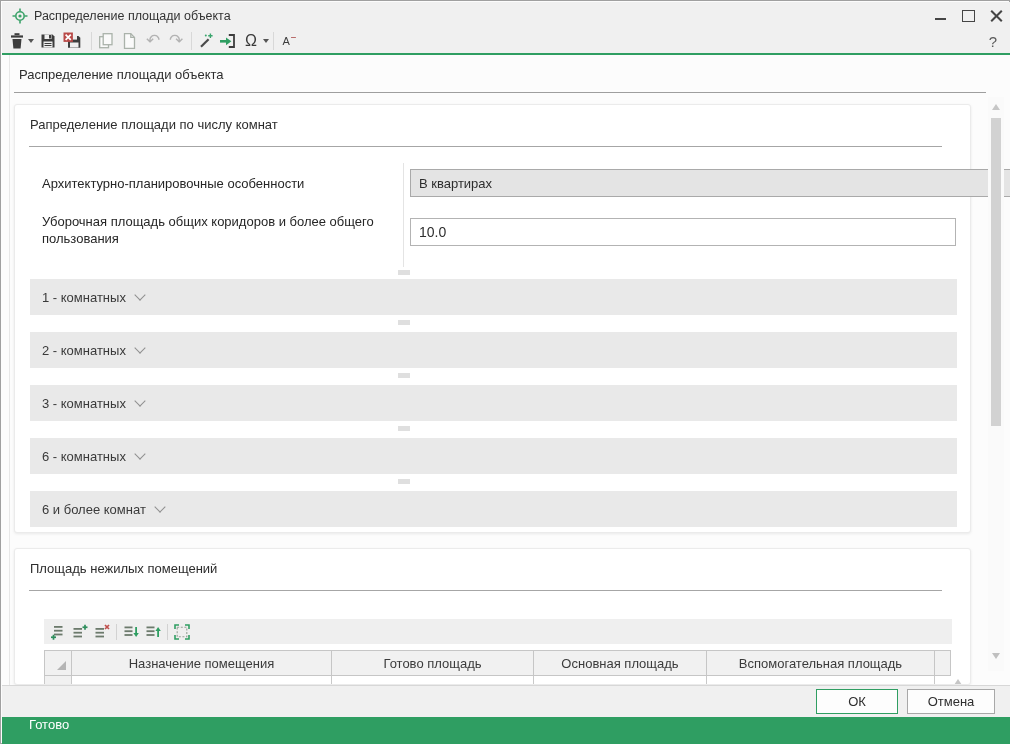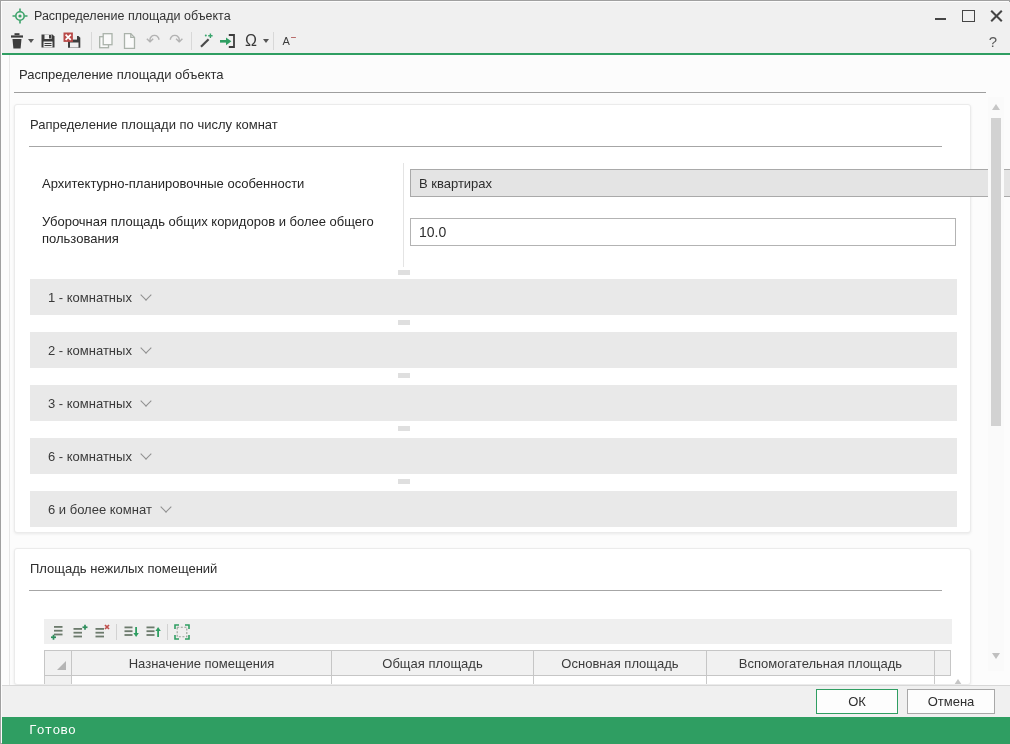--- a/index.html
+++ b/index.html
@@ -46,21 +46,21 @@
   .card{background:#fff;border:1px solid #ebebeb;border-radius:3px;box-shadow:0 1px 3px rgba(0,0,0,.08);}
   .card-title{left:15px;top:12px;font-size:13px;color:#2d2d2d;}
   .card-underline{left:14px;top:41px;width:913px;height:1px;background:#a6a6a6;}
 
   .card1{left:13px;top:103px;width:957px;height:429px;}
   .field-label{left:27px;width:365px;font-size:13px;color:#262626;line-height:17px;}
   .vsep{left:388px;top:58px;width:1px;height:104px;background:#e4e4e4;}
   .select{left:395px;top:64px;width:650px;height:28px;background:#e4e4e4;border:1px solid #a9a9a9;display:flex;align-items:center;padding-left:8px;font-size:13px;color:#2e2e2e;}
   .select .chev{position:absolute;right:10px;top:9px;margin:0;}
   .textinput{left:395px;top:113px;width:546px;height:28px;background:#fff;border:1px solid #b3b3b3;font-size:14px;color:#2e2e2e;padding:0 0 0 8px;font-family:"Liberation Sans",sans-serif;outline:none;}
-  .accordion{left:15px;width:927px;height:36px;background:#e9e9e9;display:flex;align-items:center;padding-left:18px;font-size:13px;color:#3a3a3a;cursor:default;}
+  .accordion{left:15px;width:927px;height:36px;background:#e9e9e9;display:flex;align-items:center;padding-left:12px;font-size:13px;color:#3a3a3a;cursor:default;}
   .chev{display:inline-block;width:7px;height:7px;border-right:1.6px solid #8f8f8f;border-bottom:1.6px solid #8f8f8f;transform:rotate(45deg);}
   .accordion .chev{margin:-4px 0 0 10px;}
   .tick{left:383px;width:12px;height:5px;background:#dfdfdf;}
 
   .card2{left:13px;top:547px;width:957px;height:137px;overflow:hidden;}
   .grid-toolbar{left:29px;top:70px;width:908px;height:25px;background:#efefef;display:flex;align-items:center;padding-left:6px;gap:6px;}
   .gsep{width:1px;height:16px;background:#d2d2d2;}
   .gicon{width:16px;height:16px;display:flex;align-items:center;justify-content:center;}
 
   .hcell{top:101px;height:26px;background:#f1f1f1;border:1px solid #c6c6c6;border-left:none;display:flex;align-items:center;justify-content:center;font-size:13px;color:#3b3b3b;}
@@ -75,21 +75,21 @@
   .scrollbar{left:987px;top:96px;width:16px;height:574px;background:#fafafa;}
   .sb-thumb{left:990px;top:117px;width:10px;height:308px;background:#d2d2d2;}
   .sb-up{left:991px;top:103px;}
   .sb-down{left:991px;top:652px;}
 
   
   .footer{left:1px;top:684px;width:1008px;height:32px;background:#f0f0f0;border-top:1px solid #d7d7d7;}
   .btn{top:688px;height:25px;background:#fdfdfd;display:flex;align-items:center;justify-content:center;font-size:13px;color:#2e2e2e;cursor:default;}
   .btn-ok{left:815px;width:82px;border:1px solid #2f9e62;}
   .btn-cancel{left:906px;width:88px;border:1px solid #a8a8a8;}
-  .statusbar{left:1px;top:716px;width:1008px;height:27px;background:#2f9e62;display:flex;align-items:center;padding-left:27px;font-size:13px;color:#fff;font-family:Liberation Mono, monospace;}
+  .statusbar{left:1px;top:716px;width:1008px;height:27px;background:#2f9e62;display:flex;align-items:flex-start;padding-left:27px;font-size:13px;color:#fff;}
 </style>
 </head>
 <body>
 
 <div class="window">
 
   <div class="abs titlebar">
     <svg class="abs" style="left:10px;top:6px" width="16" height="16" viewBox="0 0 16 16">
       <circle cx="8" cy="8" r="4.2" fill="none" stroke="#3ba269" stroke-width="1.6"></circle>
       <circle cx="8" cy="8" r="1.6" fill="#3ba269"></circle>
@@ -316,21 +316,21 @@
           <rect x="3.2" y="3.2" width="9.6" height="9.6" fill="none" stroke="#97a197" stroke-width="1.1" stroke-dasharray="2 1.6"></rect>
           <path d="M1 5 V1 H5 M11 1 H15 V5 M15 11 V15 H11 M5 15 H1 V11" fill="none" stroke="#2f9e62" stroke-width="1.6"></path>
         </svg>
       </span>
     </div>
 
     <div class="abs hcell first" style="left:29px;width:28px">
         <span class="corner-tri"></span>
       </div>
     <div class="abs hcell" style="left:57px;width:260px">Назначение помещения</div>
-    <div class="abs hcell" style="left:317px;width:202px">Общая площадь</div>
+    <div class="abs hcell" style="left:317px;width:202px">Готово площадь</div>
     <div class="abs hcell" style="left:519px;width:173px">Основная площадь</div>
     <div class="abs hcell" style="left:692px;width:228px">Вспомогательная площадь</div>
     <div class="abs hcell" style="left:920px;width:16px"></div>
 
     <div class="abs dcell rowhead" style="left:29px;width:28px"></div>
     <div class="abs dcell" style="left:57px;width:260px"></div>
     <div class="abs dcell" style="left:317px;width:202px"></div>
     <div class="abs dcell" style="left:519px;width:173px"></div>
     <div class="abs dcell" style="left:692px;width:228px"></div>
     <div class="abs tri-up" style="left:939px;top:130px"></div>

